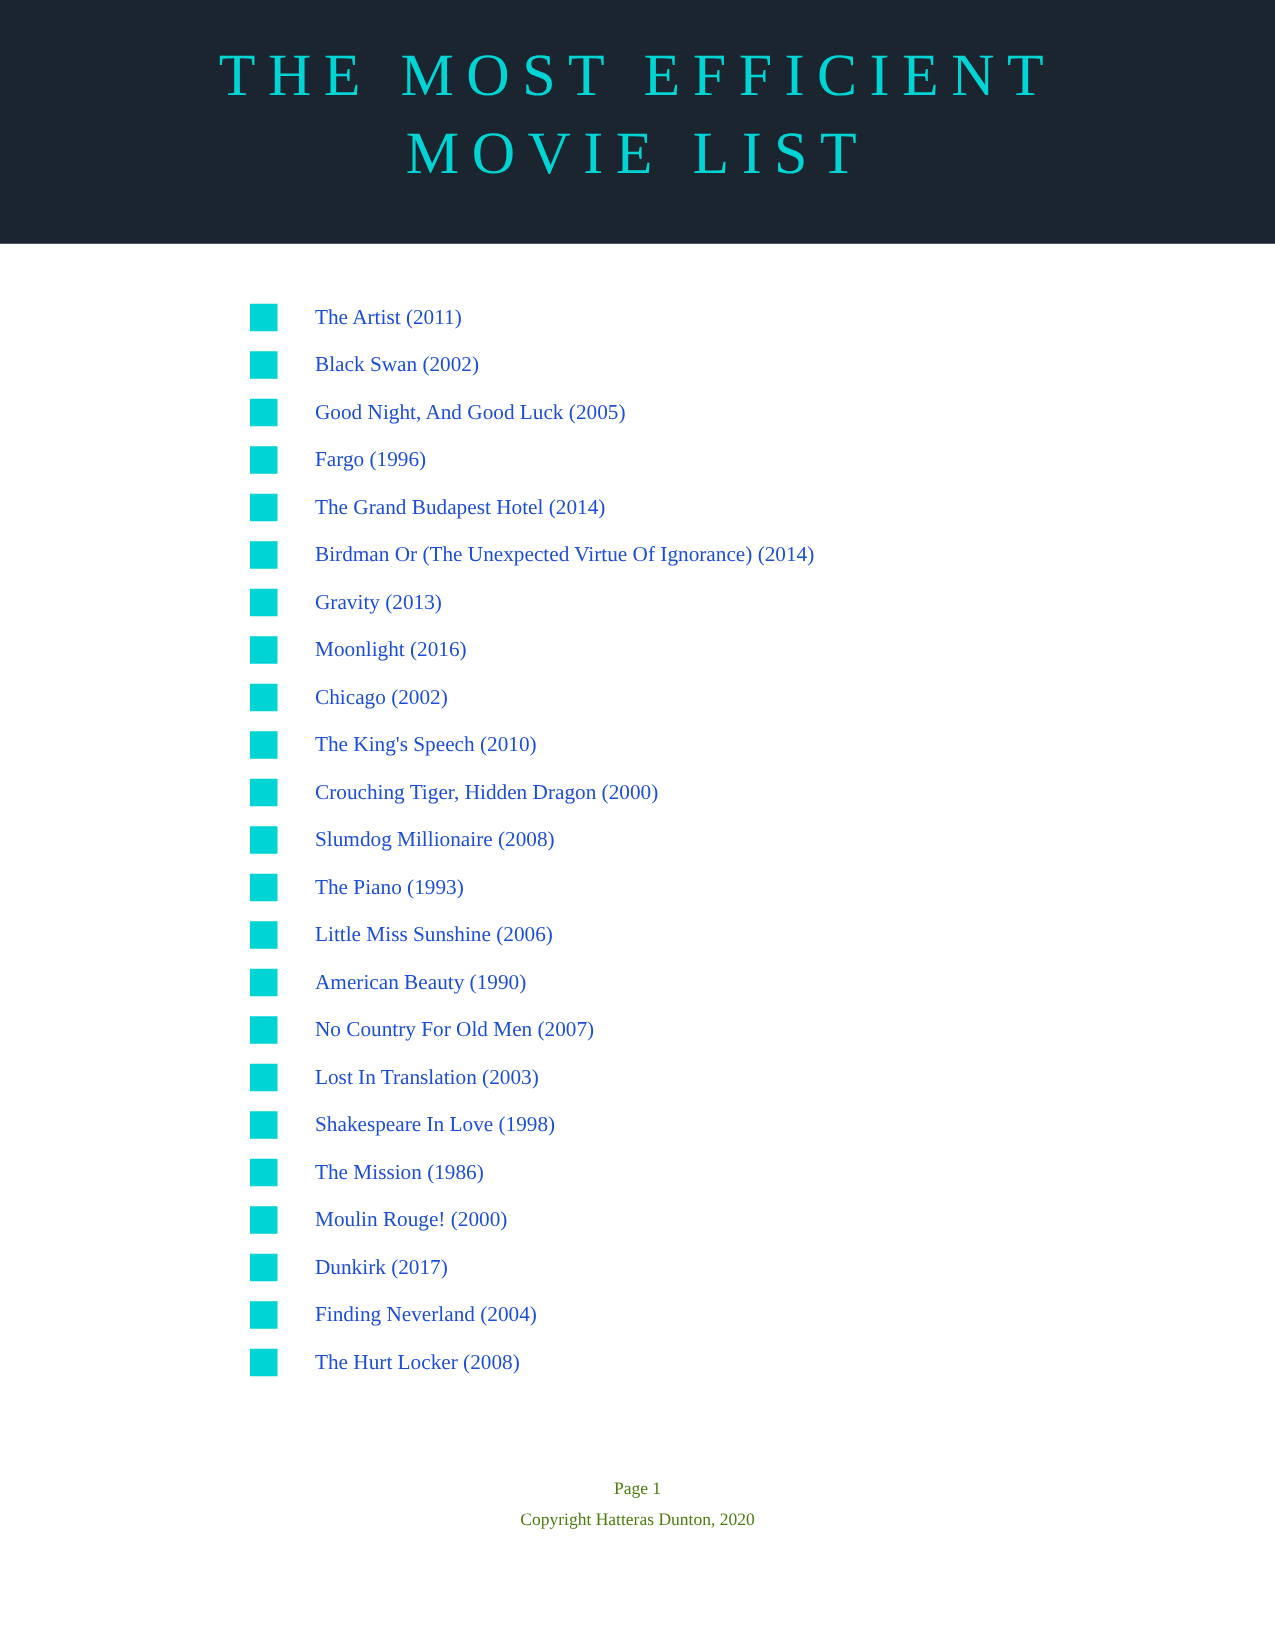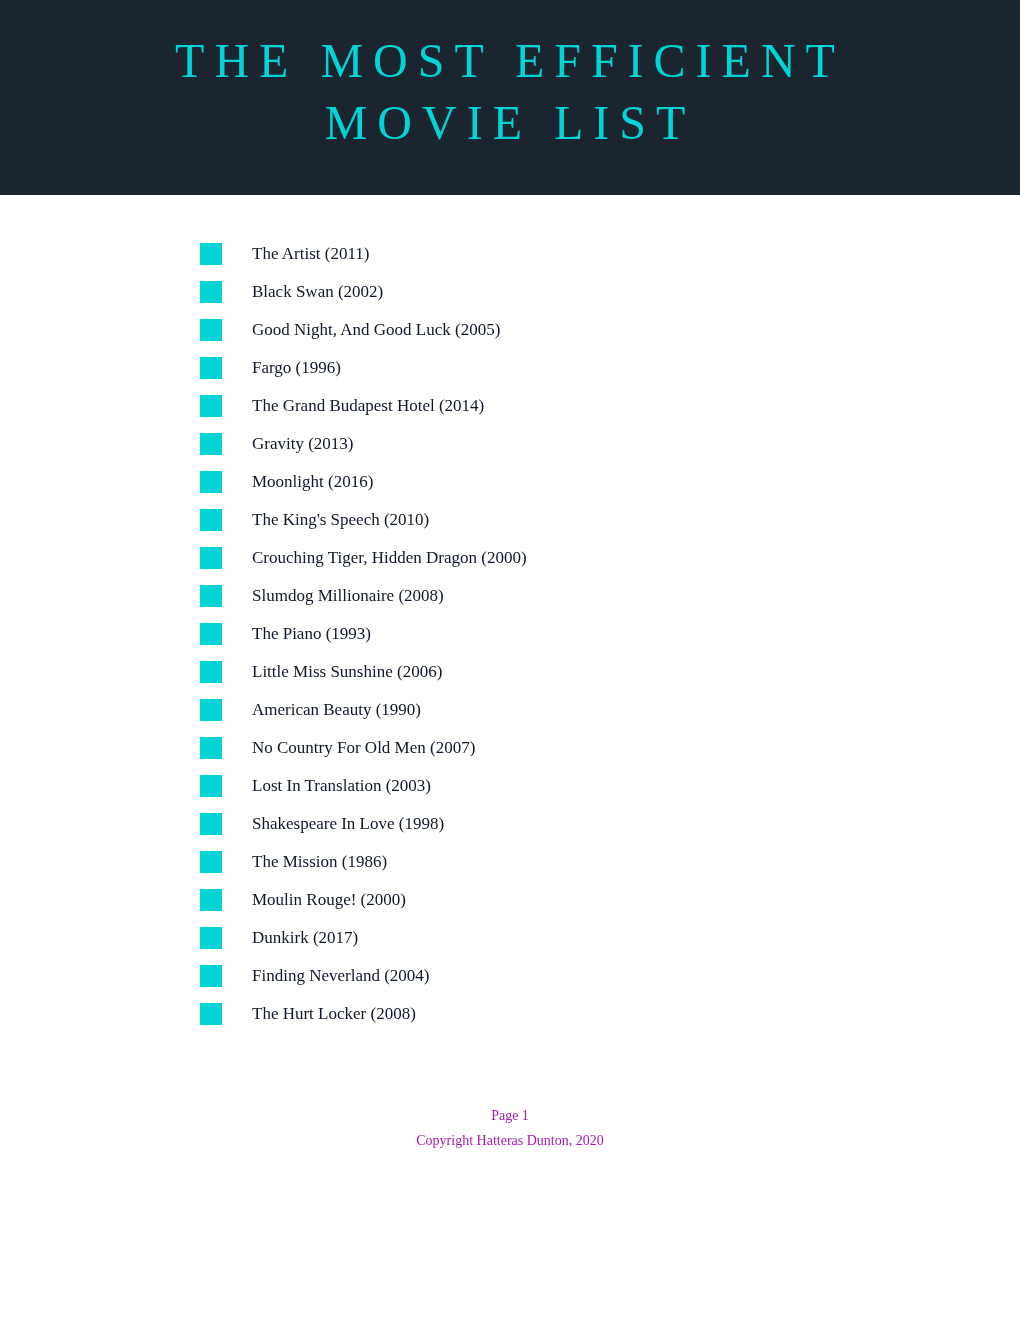--- a/index.html
+++ b/index.html
@@ -52,29 +52,29 @@
     .movie-bullet {
       width: 22px;
       height: 22px;
       background-color: #00d4d4;
       flex-shrink: 0;
       margin-right: 30px;
     }
 
     .movie-title {
       font-size: 17px;
-      color: #0f172a;
+      color: #1d4ed8;
       font-family: 'Georgia', serif;
       font-weight: 400;
     }
 
     .footer {
       text-align: center;
       padding: 30px 20px 20px 20px;
-      color: #a21caf;
+      color: #4d7c0f;
       font-size: 14px;
       line-height: 1.8;
     }
   </style>
 </head>
 <body>
 
 <div class="header">
   <div class="header-title">
     <span>THE MOST EFFICIENT</span><br>
@@ -99,25 +99,33 @@
       <li class="movie-item">
         <div class="movie-bullet"></div>
         <span class="movie-title"> Fargo (1996)</span>
       </li>
       <li class="movie-item">
         <div class="movie-bullet"></div>
         <span class="movie-title">The Grand Budapest Hotel (2014)</span>
       </li>
       <li class="movie-item">
         <div class="movie-bullet"></div>
+        <span class="movie-title">Birdman Or (The Unexpected Virtue Of Ignorance) (2014)</span>
+      </li>
+      <li class="movie-item">
+        <div class="movie-bullet"></div>
         <span class="movie-title">Gravity (2013)</span>
       </li>
       <li class="movie-item">
         <div class="movie-bullet"></div>
         <span class="movie-title">Moonlight (2016)</span>
+      </li>
+      <li class="movie-item">
+        <div class="movie-bullet"></div>
+        <span class="movie-title">Chicago (2002)</span>
       </li>
       <li class="movie-item">
         <div class="movie-bullet"></div>
         <span class="movie-title">The King's Speech (2010)</span>
       </li>
       <li class="movie-item">
         <div class="movie-bullet"></div>
         <span class="movie-title">Crouching Tiger, Hidden Dragon (2000)</span>
       </li>
       <li class="movie-item">

